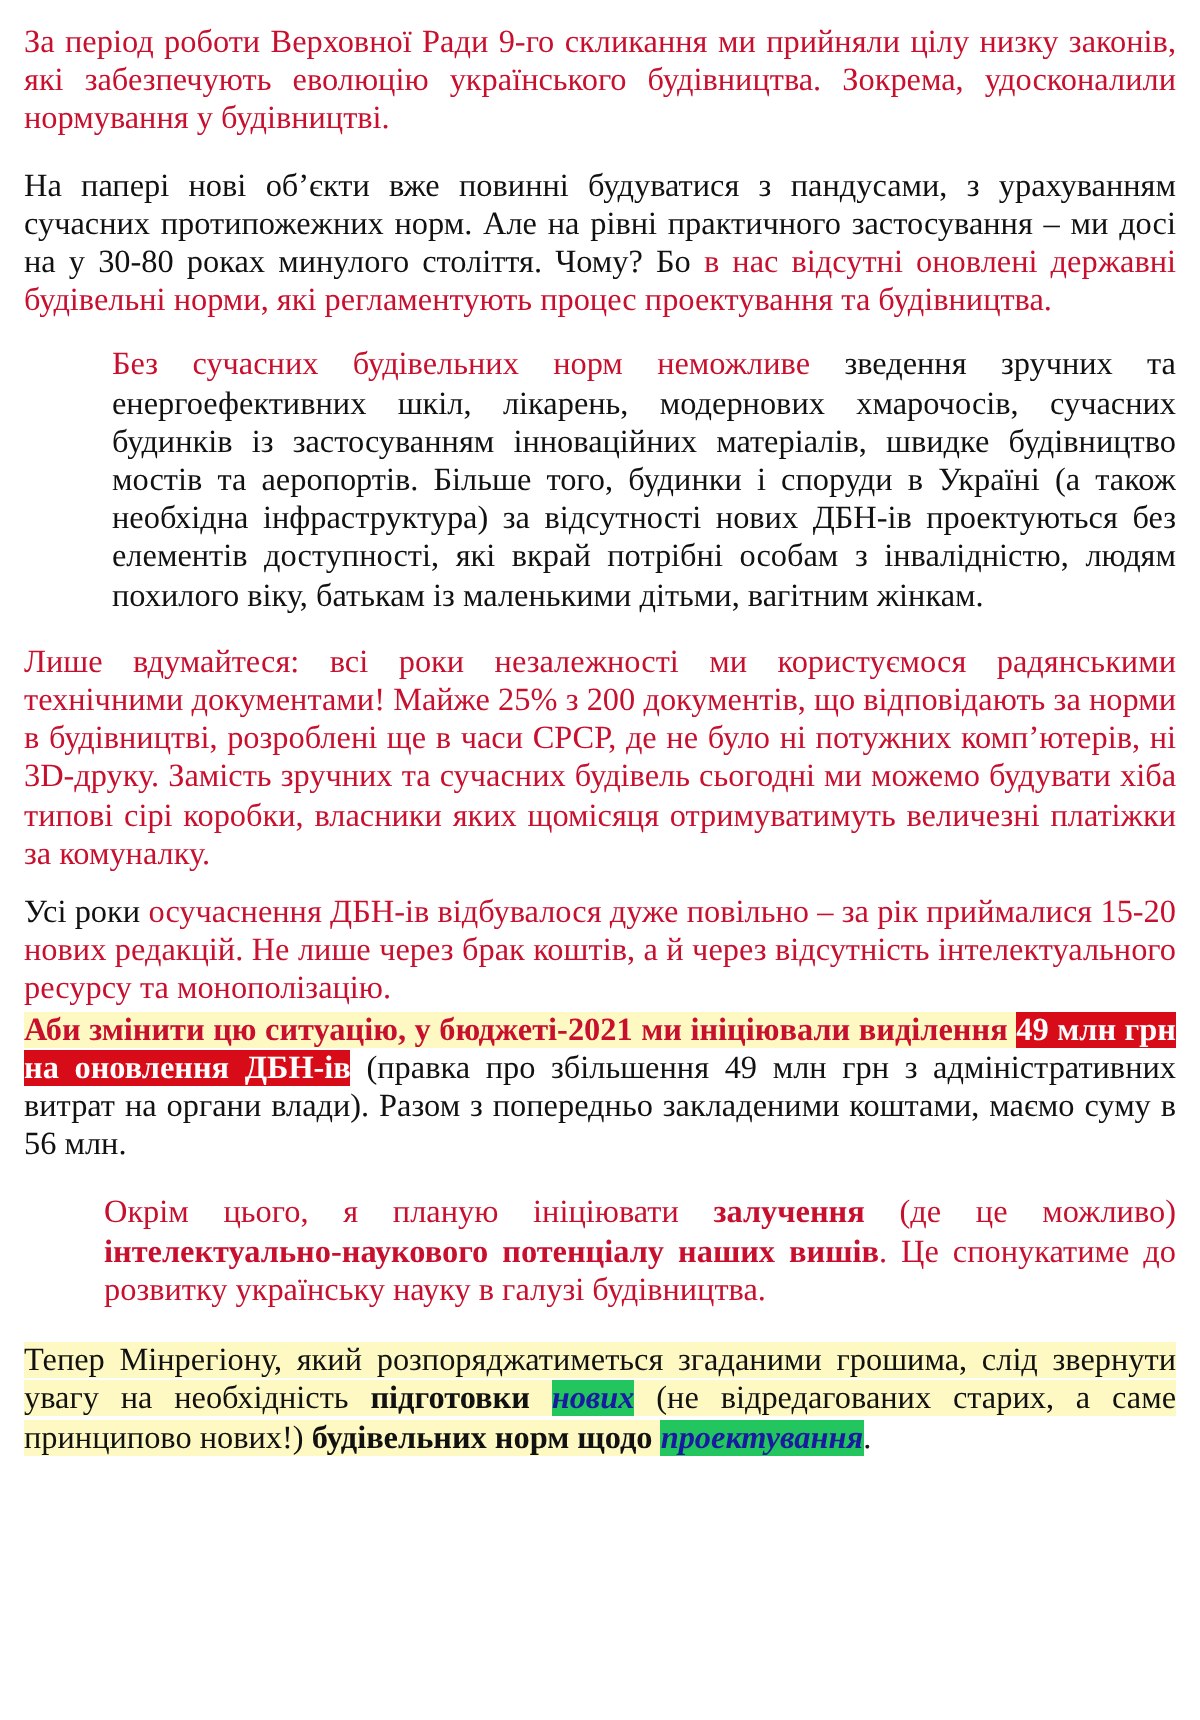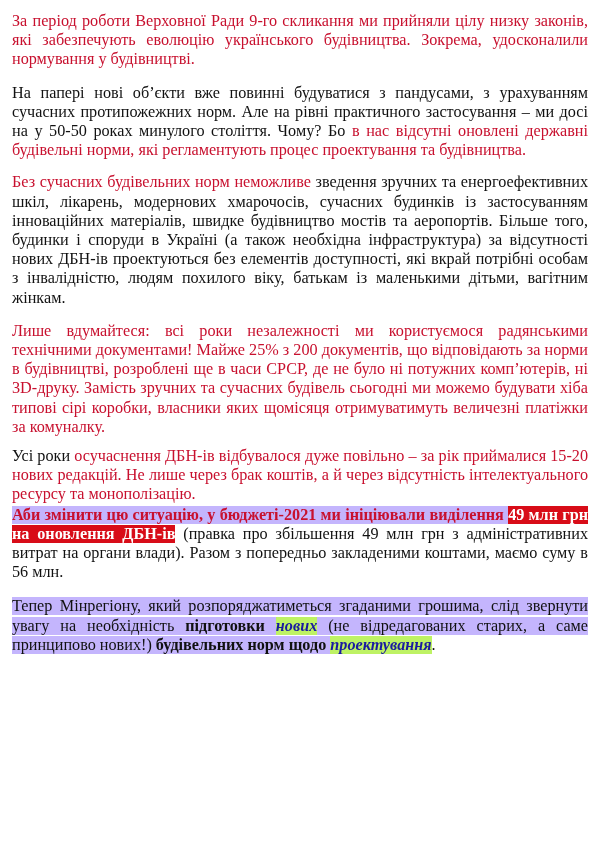--- a/index.html
+++ b/index.html
@@ -9,60 +9,63 @@
     font-size: 16.2px;
     line-height: 19.2px;
     color: #111111;
     padding: 8px 12px 0 12px;
   }
   p { margin: 0 0 10px 0; text-align: justify; }
   .red { color: #c8102e; }
   .black { color: #111111; }
   .b { font-weight: bold; }
   .i { font-style: italic; }
-  .hl-yellow { background: #c4b5fd; }
+  .hl-yellow { background: #fef9c3; }
   .hl-red { background: #d80c18; color: #ffffff; }
-  .hl-cyan { background: #bef264; color: #1a1aa0; }
+  .hl-cyan { background: #22c55e; color: #1a1aa0; }
   .p1 { margin-top: 4px; margin-bottom: 14px; }
   .p2 { margin-bottom: 13px; }
-  .p3 { margin-bottom: 14px; }
+  .p3 { margin-bottom: 14px; margin-left: 44px; }
   .p4 { }
   .p5 { margin-bottom: 1px; }
   .p6 { margin-bottom: 15px; }
   .indent { margin-left: 40px; margin-bottom: 16px; }
   .p8 { margin-bottom: 12px; }
 </style>
 </head>
 <body>
 
 <div class="page">
 
   <p class="p1 red">
     <span>За період роботи Верховної Ради 9-го скликання ми прийняли цілу низку законів, які забезпечують еволюцію українського будівництва. Зокрема, удосконалили нормування у будівництві.</span>
   </p>
 
   <p class="p2 black">
-    <span>На папері нові об’єкти вже повинні будуватися з пандусами, з урахуванням сучасних протипожежних норм. Але на рівні практичного застосування – ми досі на у 50-50 роках минулого століття. Чому? Бо </span><span class="red">в нас відсутні оновлені державні будівельні норми, які регламентують процес проектування та будівництва.</span>
+    <span>На папері нові об’єкти вже повинні будуватися з пандусами, з урахуванням сучасних протипожежних норм. Але на рівні практичного застосування – ми досі на у 30-80 роках минулого століття. Чому? Бо </span><span class="red">в нас відсутні оновлені державні будівельні норми, які регламентують процес проектування та будівництва.</span>
   </p>
 
   <p class="p3 black">
     <span class="red">Без сучасних будівельних норм неможливе</span><span> зведення зручних та енергоефективних шкіл, лікарень, модернових хмарочосів, сучасних будинків із застосуванням інноваційних матеріалів, швидке будівництво мостів та аеропортів. Більше того, будинки і споруди в Україні (а також необхідна інфраструктура) за відсутності нових ДБН-ів проектуються без елементів доступності, які вкрай потрібні особам з інвалідністю, людям похилого віку, батькам із маленькими дітьми, вагітним жінкам.</span>
   </p>
 
   <p class="p4 red">
     <span>Лише вдумайтеся: всі роки незалежності ми користуємося радянськими технічними документами! Майже 25% з 200 документів, що відповідають за норми в будівництві, розроблені ще в часи СРСР, де не було ні потужних комп’ютерів, ні 3D-друку. Замість зручних та сучасних будівель сьогодні ми можемо будувати хіба типові сірі коробки, власники яких щомісяця отримуватимуть величезні платіжки за комуналку.</span>
   </p>
 
   <p class="p5 black">
     <span>Усі роки </span><span class="red">осучаснення ДБН-ів відбувалося дуже повільно – за рік приймалися 15-20 нових редакцій. Не лише через брак коштів, а й через відсутність інтелектуального ресурсу та монополізацію.</span>
   </p>
 
   <p class="p6 black">
     <span class="hl-yellow red b">Аби змінити цю ситуацію, у бюджеті-2021 ми ініціювали виділення </span><span class="hl-red b">49 млн грн на оновлення ДБН-ів</span><span> (правка про збільшення 49 млн грн з адміністративних витрат на органи влади). Разом з попередньо закладеними коштами, маємо суму в 56 млн.</span>
   </p>
 
+  <p class="indent red">
+    <span>Окрім цього, я планую ініціювати </span><span class="b">залучення</span><span> (де це можливо) </span><span class="b">інтелектуально-наукового потенціалу наших вишів</span><span>. Це спонукатиме до розвитку українську науку в галузі будівництва.</span>
+  </p>
 
   <p class="p8 black">
     <span class="hl-yellow">Тепер Мінрегіону, який розпоряджатиметься згаданими грошима, слід звернути увагу на необхідність </span><span class="hl-yellow b">підготовки</span><span class="hl-yellow"> </span><span class="hl-cyan b i">нових</span><span class="hl-yellow"> (не відредагованих старих, а саме принципово нових!) </span><span class="hl-yellow b">будівельних норм щодо</span><span class="hl-yellow"> </span><span class="hl-cyan b i">проектування</span><span>.</span>
   </p>
 
 
 </div>
 
 </body></html>

